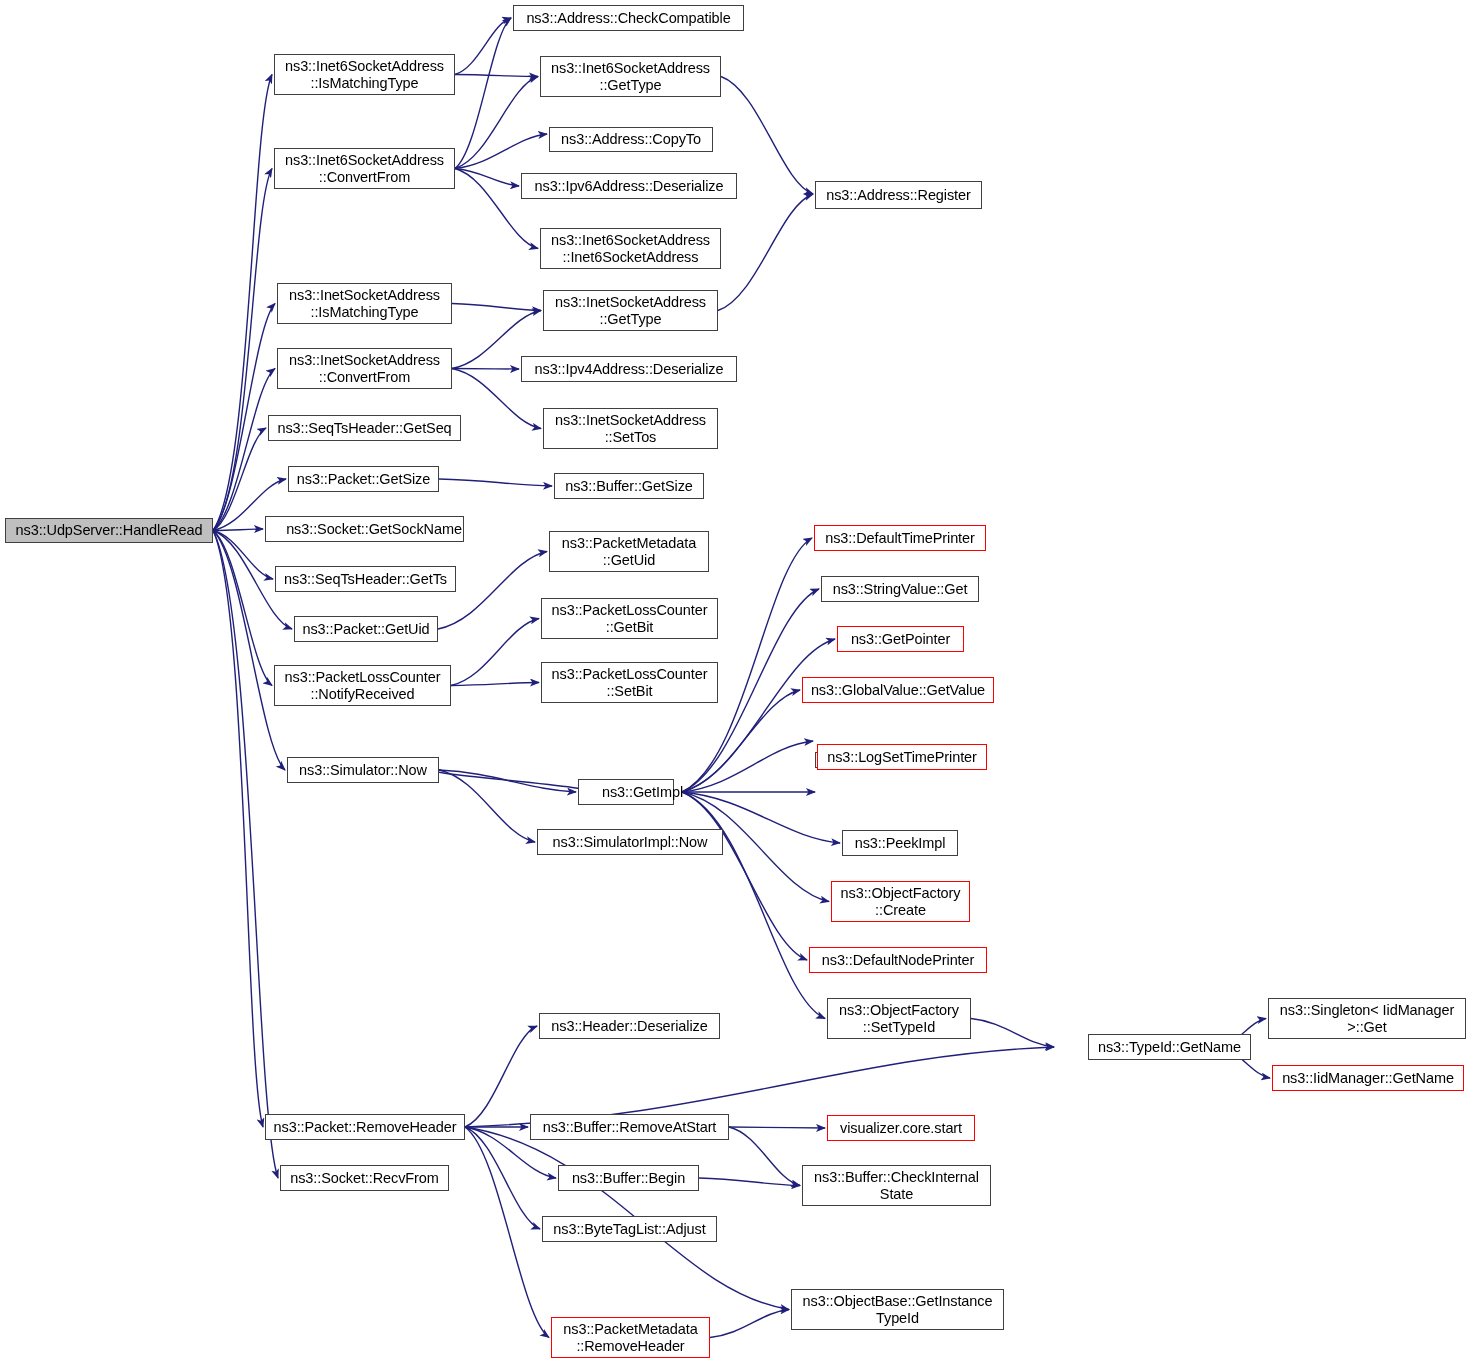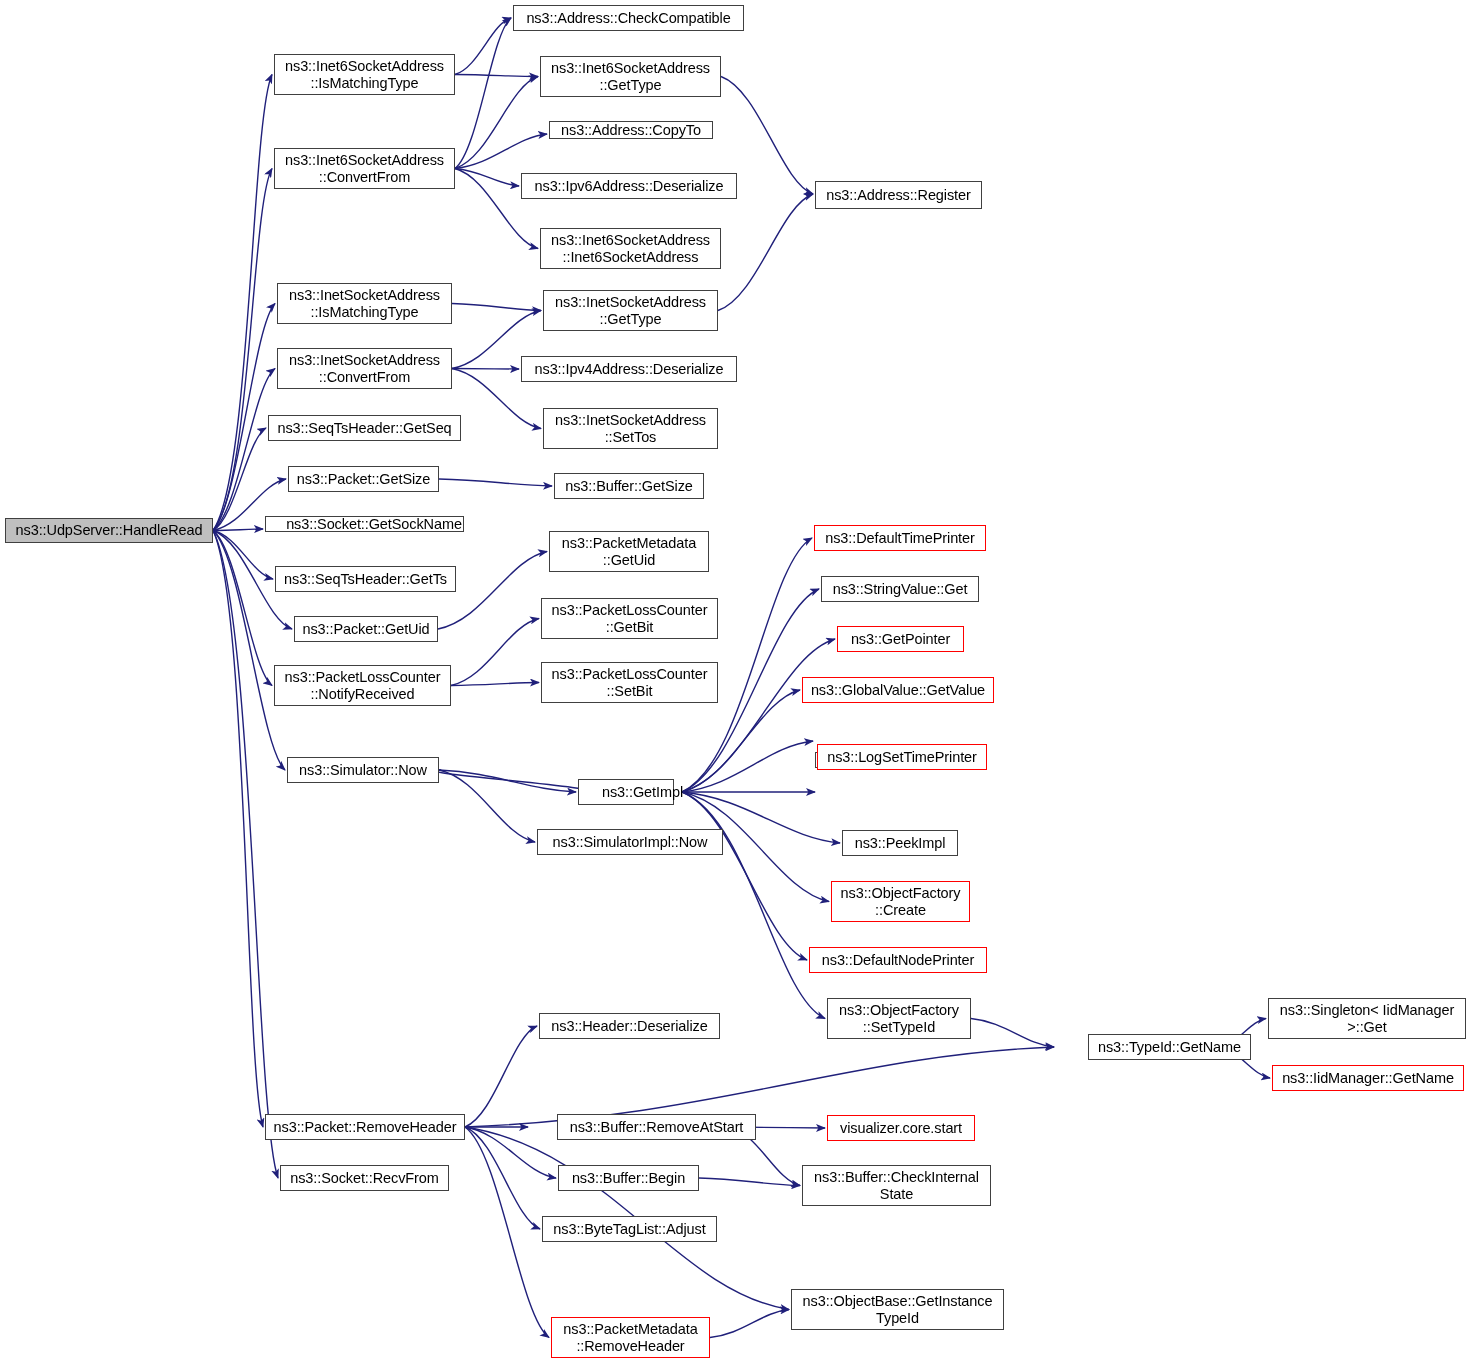--- a/index.html
+++ b/index.html
@@ -118,40 +118,40 @@
         <path d="M710,1337.5 C743.18,1334.14 761.35,1312.3 789,1309.5" marker-end="url(#arrow)"></path>
       </g>
   </svg>
   <div id="nodes">
       <div class="node root" style="left: 5px; top: 518px; width: 208px; height: 25px;">ns3::UdpServer::HandleRead</div>
       <div class="node" style="left: 513px; top: 5px; width: 231px; height: 26px;">ns3::Address::CheckCompatible</div>
       <div class="node" style="left: 274px; top: 54px; width: 181px; height: 41px;">ns3::Inet6SocketAddress
 ::IsMatchingType</div>
       <div class="node" style="left: 540px; top: 56px; width: 181px; height: 41px;">ns3::Inet6SocketAddress
 ::GetType</div>
-      <div class="node" style="left: 549px; top: 121px; width: 164px; height: 18px; text-align: right;">ns3::Address::CopyTo</div>
+      <div class="node" style="left: 549px; top: 127px; width: 164px; height: 25px; text-align: right;">ns3::Address::CopyTo</div>
       <div class="node" style="left: 274px; top: 148px; width: 181px; height: 41px;">ns3::Inet6SocketAddress
 ::ConvertFrom</div>
       <div class="node" style="left: 521px; top: 173px; width: 216px; height: 26px;">ns3::Ipv6Address::Deserialize</div>
       <div class="node" style="left: 815px; top: 181px; width: 167px; height: 28px;">ns3::Address::Register</div>
       <div class="node" style="left: 540px; top: 228px; width: 181px; height: 41px;">ns3::Inet6SocketAddress
 ::Inet6SocketAddress</div>
       <div class="node" style="left: 277px; top: 283px; width: 175px; height: 41px;">ns3::InetSocketAddress
 ::IsMatchingType</div>
       <div class="node" style="left: 543px; top: 290px; width: 175px; height: 41px;">ns3::InetSocketAddress
 ::GetType</div>
       <div class="node" style="left: 277px; top: 348px; width: 175px; height: 41px;">ns3::InetSocketAddress
 ::ConvertFrom</div>
       <div class="node" style="left: 521px; top: 356px; width: 216px; height: 26px;">ns3::Ipv4Address::Deserialize</div>
       <div class="node" style="left: 543px; top: 408px; width: 175px; height: 41px;">ns3::InetSocketAddress
 ::SetTos</div>
       <div class="node" style="left: 268px; top: 415px; width: 193px; height: 26px;">ns3::SeqTsHeader::GetSeq</div>
       <div class="node" style="left: 288px; top: 466px; width: 151px; height: 26px;">ns3::Packet::GetSize</div>
       <div class="node" style="left: 554px; top: 473px; width: 150px; height: 26px;">ns3::Buffer::GetSize</div>
-      <div class="node" style="left: 265px; top: 516px; width: 199px; height: 16px; padding-left: 22px;">ns3::Socket::GetSockName</div>
+      <div class="node" style="left: 265px; top: 516px; width: 199px; height: 26px; padding-left: 22px;">ns3::Socket::GetSockName</div>
       <div class="node" style="left: 549px; top: 531px; width: 160px; height: 41px;">ns3::PacketMetadata
 ::GetUid</div>
       <div class="node red" style="left: 814px; top: 525px; width: 172px; height: 26px;">ns3::DefaultTimePrinter</div>
       <div class="node" style="left: 275px; top: 566px; width: 181px; height: 26px;">ns3::SeqTsHeader::GetTs</div>
       <div class="node" style="left: 821px; top: 576px; width: 158px; height: 26px;">ns3::StringValue::Get</div>
       <div class="node" style="left: 541px; top: 598px; width: 177px; height: 41px;">ns3::PacketLossCounter
 ::GetBit</div>
       <div class="node" style="left: 294px; top: 616px; width: 144px; height: 26px;">ns3::Packet::GetUid</div>
       <div class="node red" style="left: 837px; top: 626px; width: 127px; height: 26px;">ns3::GetPointer</div>
       <div class="node" style="left: 274px; top: 665px; width: 177px; height: 41px;">ns3::PacketLossCounter
@@ -169,21 +169,21 @@
 ::Create</div>
       <div class="node red" style="left: 809px; top: 947px; width: 178px; height: 26px;">ns3::DefaultNodePrinter</div>
       <div class="node" style="left: 539px; top: 1013px; width: 181px; height: 26px;">ns3::Header::Deserialize</div>
       <div class="node" style="left: 827px; top: 998px; width: 144px; height: 41px;">ns3::ObjectFactory
 ::SetTypeId</div>
       <div class="node" style="left: 1268px; top: 998px; width: 198px; height: 41px;">ns3::Singleton&lt; IidManager
 &gt;::Get</div>
       <div class="node" style="left: 1056px; top: 1034px; width: 163px; height: 26px; margin-left: 32px;">ns3::TypeId::GetName</div>
       <div class="node red" style="left: 1272px; top: 1065px; width: 192px; height: 26px;">ns3::IidManager::GetName</div>
       <div class="node" style="left: 265px; top: 1114px; width: 200px; height: 26px;">ns3::Packet::RemoveHeader</div>
-      <div class="node" style="left: 530px; top: 1114px; width: 199px; height: 26px; margin-left: 27px;">ns3::Buffer::RemoveAtStart</div>
+      <div class="node" style="left: 530px; top: 1114px; width: 199px; height: 26px;">ns3::Buffer::RemoveAtStart</div>
       <div class="node red" style="left: 827px; top: 1115px; width: 148px; height: 26px;">visualizer.core.start</div>
       <div class="node" style="left: 558px; top: 1165px; width: 141px; height: 26px;">ns3::Buffer::Begin</div>
       <div class="node" style="left: 802px; top: 1165px; width: 189px; height: 41px;">ns3::Buffer::CheckInternal
 State</div>
       <div class="node" style="left: 280px; top: 1165px; width: 169px; height: 26px;">ns3::Socket::RecvFrom</div>
       <div class="node" style="left: 542px; top: 1216px; width: 175px; height: 26px;">ns3::ByteTagList::Adjust</div>
       <div class="node" style="left: 791px; top: 1289px; width: 213px; height: 41px;">ns3::ObjectBase::GetInstance
 TypeId</div>
       <div class="node red" style="left: 551px; top: 1317px; width: 159px; height: 41px;">ns3::PacketMetadata
 ::RemoveHeader</div>

